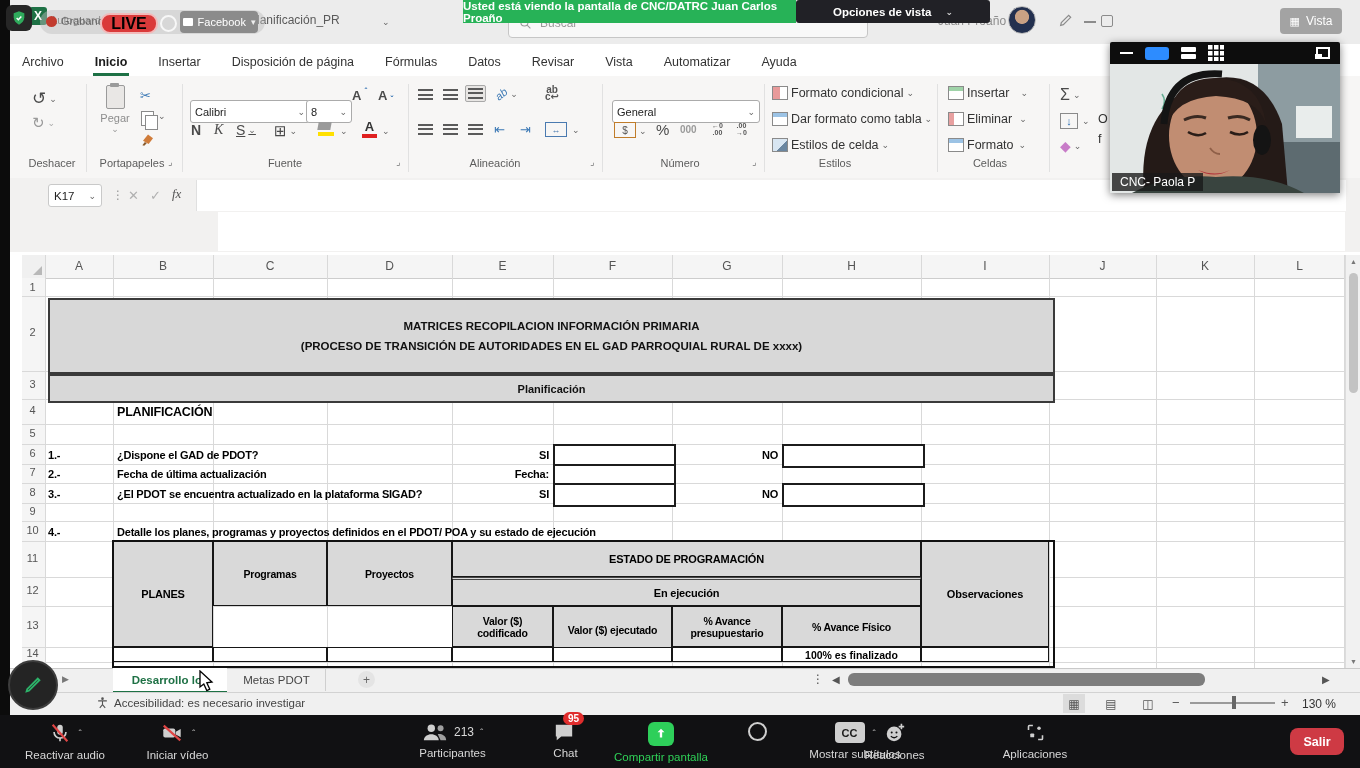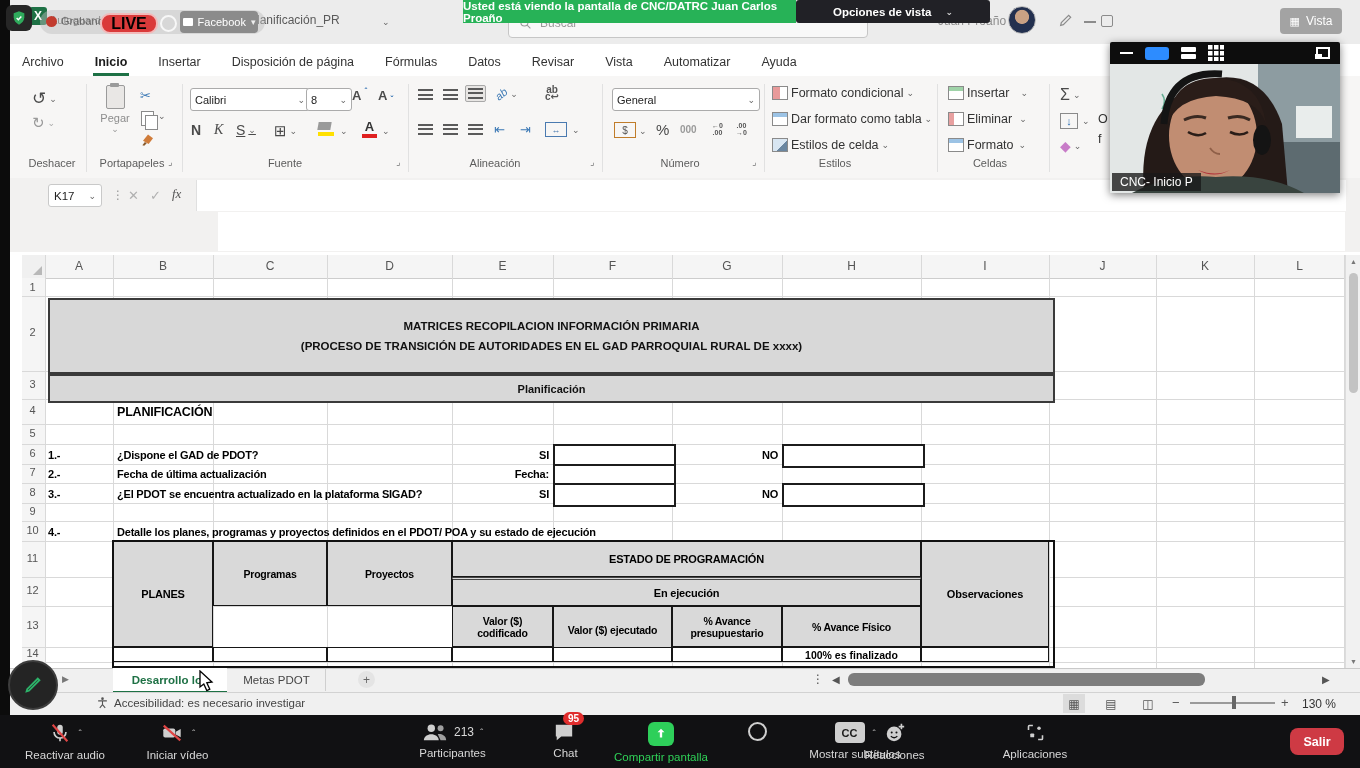--- a/index.html
+++ b/index.html
@@ -14,21 +14,21 @@
   .live{background:#da3a3a;border:2px solid rgba(255,255,255,.65);border-radius:10px;font-weight:bold;}
   .fadedtxt{color:rgba(80,80,80,.75);font-size:11px;}
   .banner{background:#27b257;color:#fff;font-weight:bold;font-size:11.5px;display:flex;align-items:center;justify-content:center;}
   .optsbtn{background:#212126;color:#fff;font-weight:bold;font-size:11.5px;border-radius:3px;display:flex;align-items:center;justify-content:center;gap:14px;cursor:pointer;}
   
   .rtabs{display:flex;gap:27px;align-items:flex-end;font-size:12.5px;color:#333;}
   .rtab{padding:5px 2px 7px 2px;cursor:pointer;}
   .rtab.active{font-weight:bold;color:#1b1b1b;border-bottom:3px solid #1e7145;padding-bottom:4px;}
   .grplabel{position:absolute;font-size:11px;color:#5c5c5c;text-align:center;}
   .launcher{position:absolute;font-size:9px;color:#777;}
-  .combo{position:absolute;background:#fff;border:1px solid #ababab;border-radius:3px;font-size:11px;color:#222;display:flex;align-items:center;padding:0 4px;justify-content:space-between;}
+  .combo{position:absolute;background:#fff;border:1px solid #ababab;border-radius:3px;font-size:11px;color:#222;display:flex;align-items:center;padding:0 4px;justify-content:space-between;margin-top:12px;}
   .chev{color:#666;font-size:9px;}
   .ricon{position:absolute;color:#4a4a4a;display:flex;align-items:center;gap:3px;font-size:13px;}
   .lines3{width:15px;height:11px;background:repeating-linear-gradient(to bottom,#5a5a5a 0 2px,transparent 2px 4.5px);}
   .boxed{border:1px solid #a9a9a9;background:#e8e6e4;padding:2px;border-radius:2px;}
   .microtxt{font-size:7px;line-height:7px;color:#555;font-weight:bold;text-align:center;}
   .gicon{width:14px;height:12px;border:1px solid #8a8a8a;}
   
   .gblock{position:absolute;background:#d8d8d8;border:2px solid #3a3a3a;display:flex;flex-direction:column;align-items:center;justify-content:center;text-align:center;font-weight:bold;color:#111;}
   .abox{position:absolute;background:#fff;border:2px solid #1c1c1c;}
   .cellt{position:absolute;font-size:11px;font-weight:600;color:#000;letter-spacing:-0.2px;white-space:nowrap;}
@@ -587,18 +587,18 @@
         <path d="M57 62Q60 14 106 14q44 2 50 46-8-26-50-28-40 2-49 30z" fill="#2a1d19"></path>
         <path d="M74 56q12-6 22-2M118 54q12-4 22 2" stroke="#3a2a22" stroke-width="3" fill="none"></path>
         <path d="M78 68q10 6 18 1M120 68q10 5 18 0" stroke="#2a1d18" stroke-width="2.6" fill="none"></path>
         <path d="M100 84q4 6 10 6" stroke="#8f5f48" stroke-width="1.8" fill="none"></path>
         <path d="M88 106q16 9 32 0q-14 7-32 0z" fill="#b03038"></path>
         <path d="M54 60Q58 6 112 10" stroke="#141414" stroke-width="7" fill="none"></path>
         <ellipse cx="152" cy="76" rx="9" ry="15" fill="#141414"></ellipse>
         <path d="M22 129q38-20 84-16q52-4 88 16z" fill="#39443f"></path>
       </svg>
       <div style="position:absolute;left:2px;bottom:2px;background:rgba(24,24,24,.78);color:#fff;font-size:12px;padding:2px 8px;">
-        <span>CNC- Inicio P</span>
+        <span>CNC- Paola P</span>
       </div>
     </div>
   </div>
 
 </div>
 
 </body></html>

